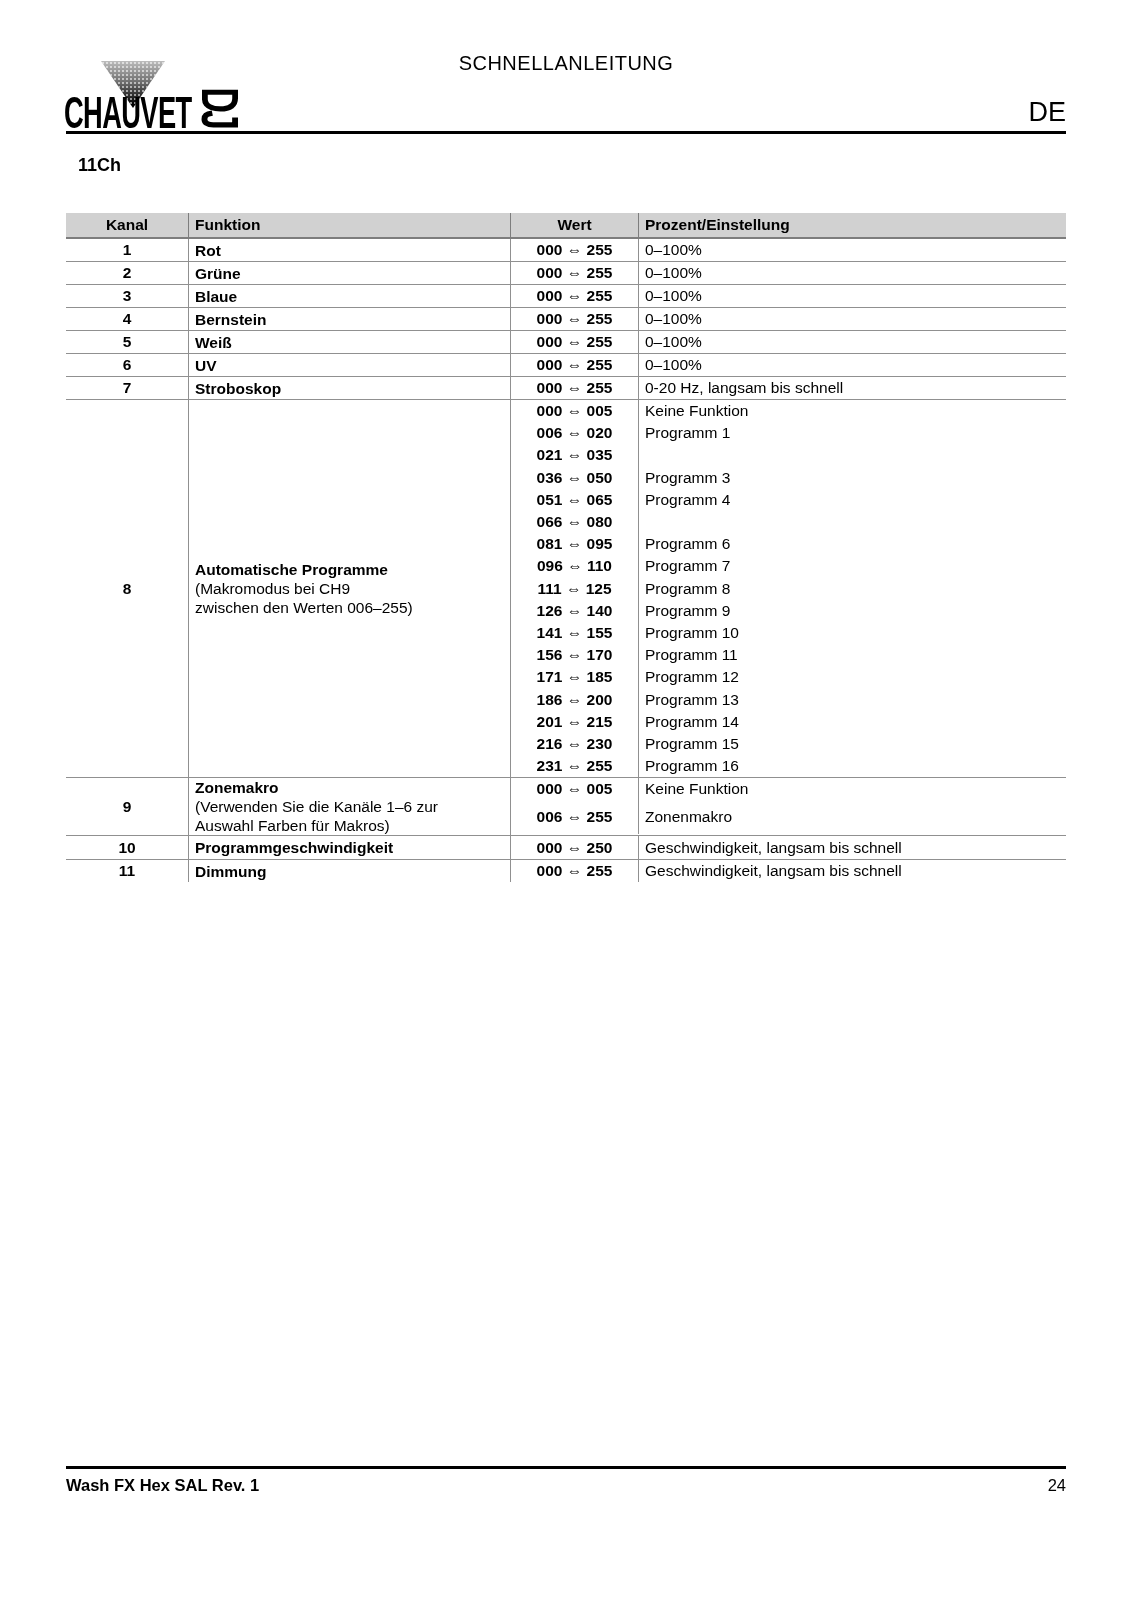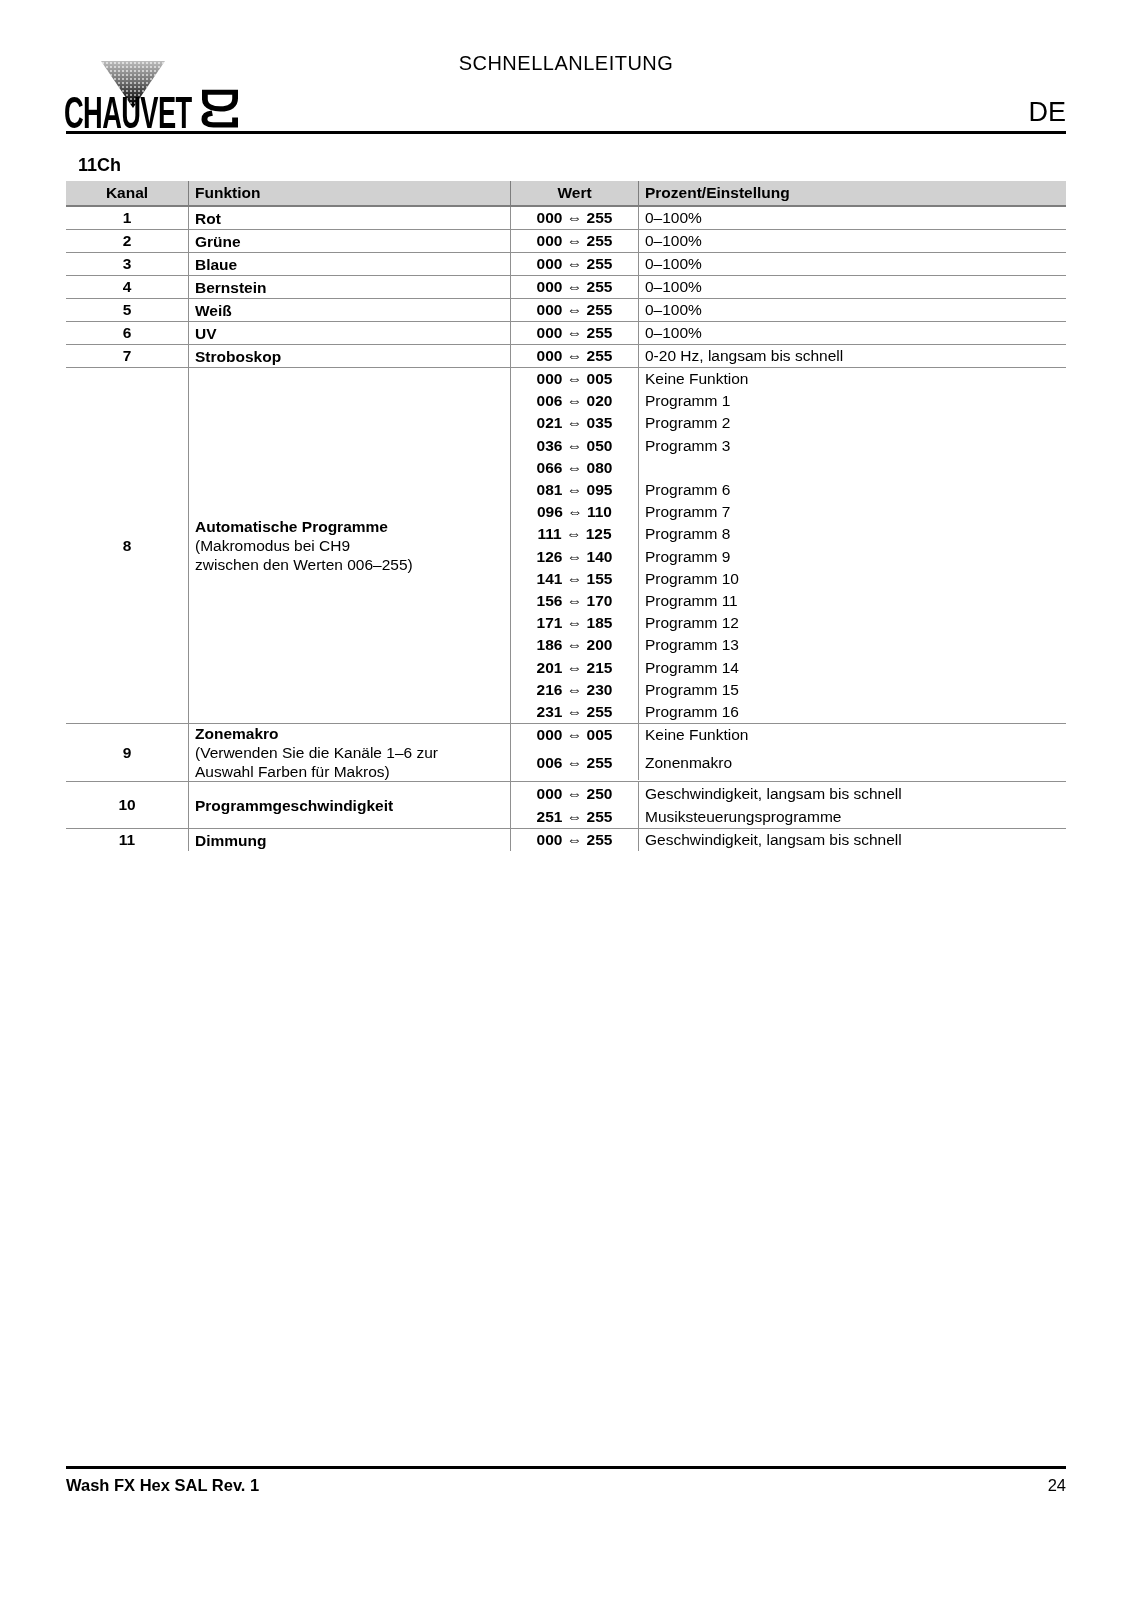--- a/index.html
+++ b/index.html
@@ -49,21 +49,21 @@
     position:absolute;left:66px;top:143px;margin:12px;
     font-size:18px;font-weight:bold;
   }
   
   .dmx-table{
     position:absolute;left:66px;top:181px;width:1000px;
     font-size:15.5px;
   }
   .t-header{
     display:flex;background:#d1d1d1;height:24px;align-items:center;
-    font-weight:bold;border-bottom:2px solid #7d7d7d;
+    font-weight:bold;border-bottom:2px solid #7d7d7d;margin-top:32px;
   }
   .hc{height:100%;display:flex;align-items:center;box-sizing:border-box;}
   .hc1{width:123px;justify-content:center;border-right:1px solid #7d7d7d;}
   .hc2{width:322px;padding-left:6px;border-right:1px solid #7d7d7d;}
   .hc3{width:128px;justify-content:center;border-right:1px solid #7d7d7d;}
   .hc4{flex:1;padding-left:6px;}
   .t-row{display:flex;border-bottom:1px solid #909090;}
   .t-row:last-child{border-bottom:none;}
   .rc1{
     width:123px;box-sizing:border-box;border-right:1px solid #909090;
@@ -223,25 +223,28 @@
             <div class="entry">
               <div class="val">000 ⇔ 005</div>
               <div class="set">Keine Funktion</div>
             </div>
             <div class="entry">
               <div class="val">006 ⇔ 020</div>
               <div class="set">Programm 1</div>
             </div>
             <div class="entry">
               <div class="val">021 ⇔ 035</div>
-              <div class="set">Programm 2</div>
             </div>
             <div class="entry">
               <div class="val">036 ⇔ 050</div>
               <div class="set">Programm 3</div>
+            </div>
+            <div class="entry">
+              <div class="val">051 ⇔ 065</div>
+              <div class="set">Programm 4</div>
             </div>
             <div class="entry">
               <div class="val">066 ⇔ 080</div>
             </div>
             <div class="entry">
               <div class="val">081 ⇔ 095</div>
               <div class="set">Programm 6</div>
             </div>
             <div class="entry">
               <div class="val">096 ⇔ 110</div>
@@ -305,24 +308,20 @@
         </div>
         <div class="t-row" data-ch="10">
           <div class="rc1">10</div>
           <div class="rc2">
             <div class="fn-title">Programmgeschwindigkeit</div>
           </div>
           <div class="rc3">
             <div class="entry">
               <div class="val">000 ⇔ 250</div>
               <div class="set">Geschwindigkeit, langsam bis schnell</div>
-            </div>
-            <div class="entry">
-              <div class="val">251 ⇔ 255</div>
-              <div class="set">Musiksteuerungsprogramme</div>
             </div>
           </div>
         </div>
         <div class="t-row" data-ch="11">
           <div class="rc1">11</div>
           <div class="rc2">
             <div class="fn-title">Dimmung</div>
           </div>
           <div class="rc3">
             <div class="entry">

